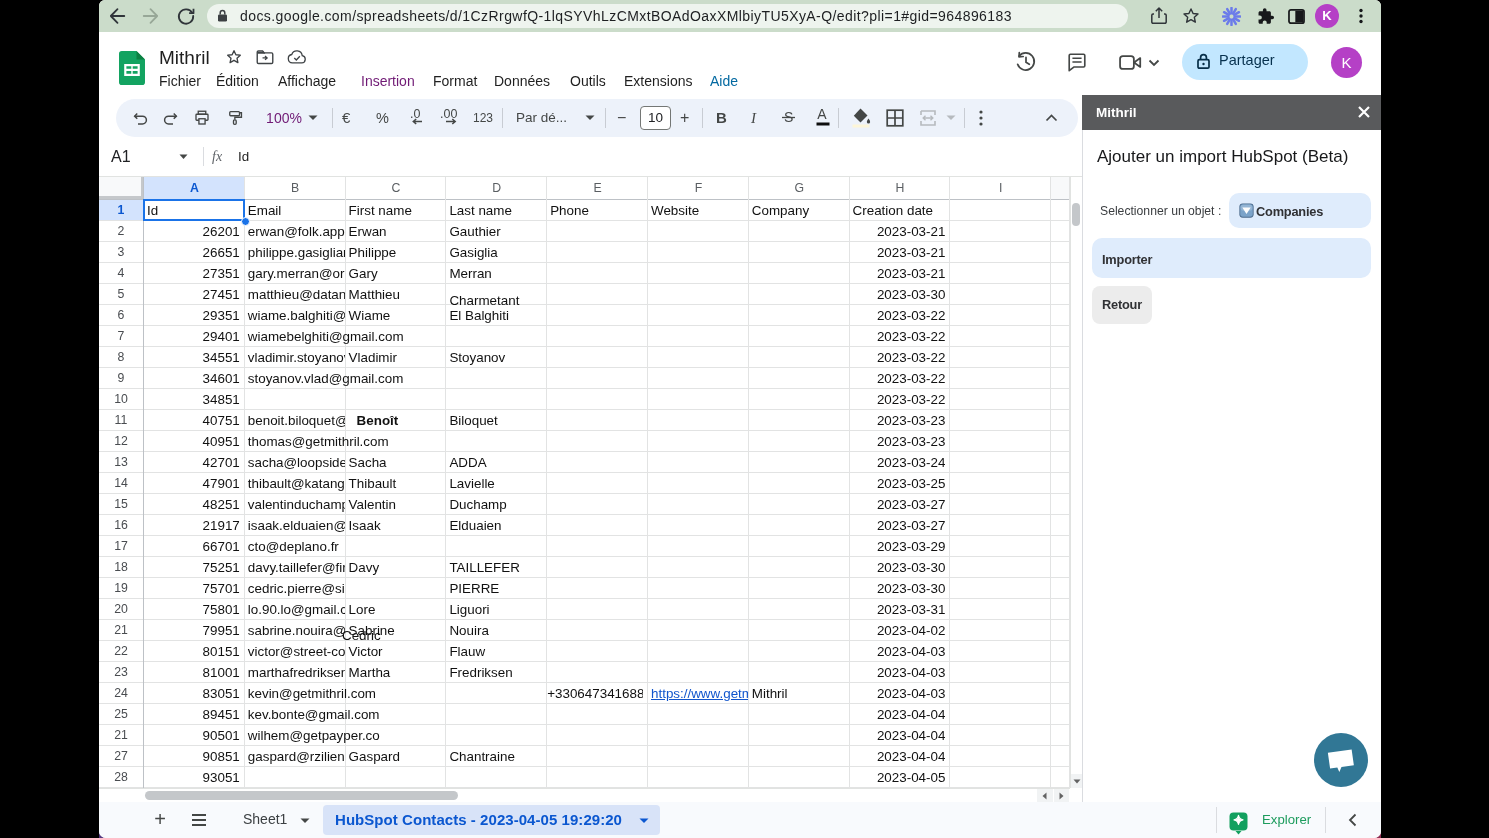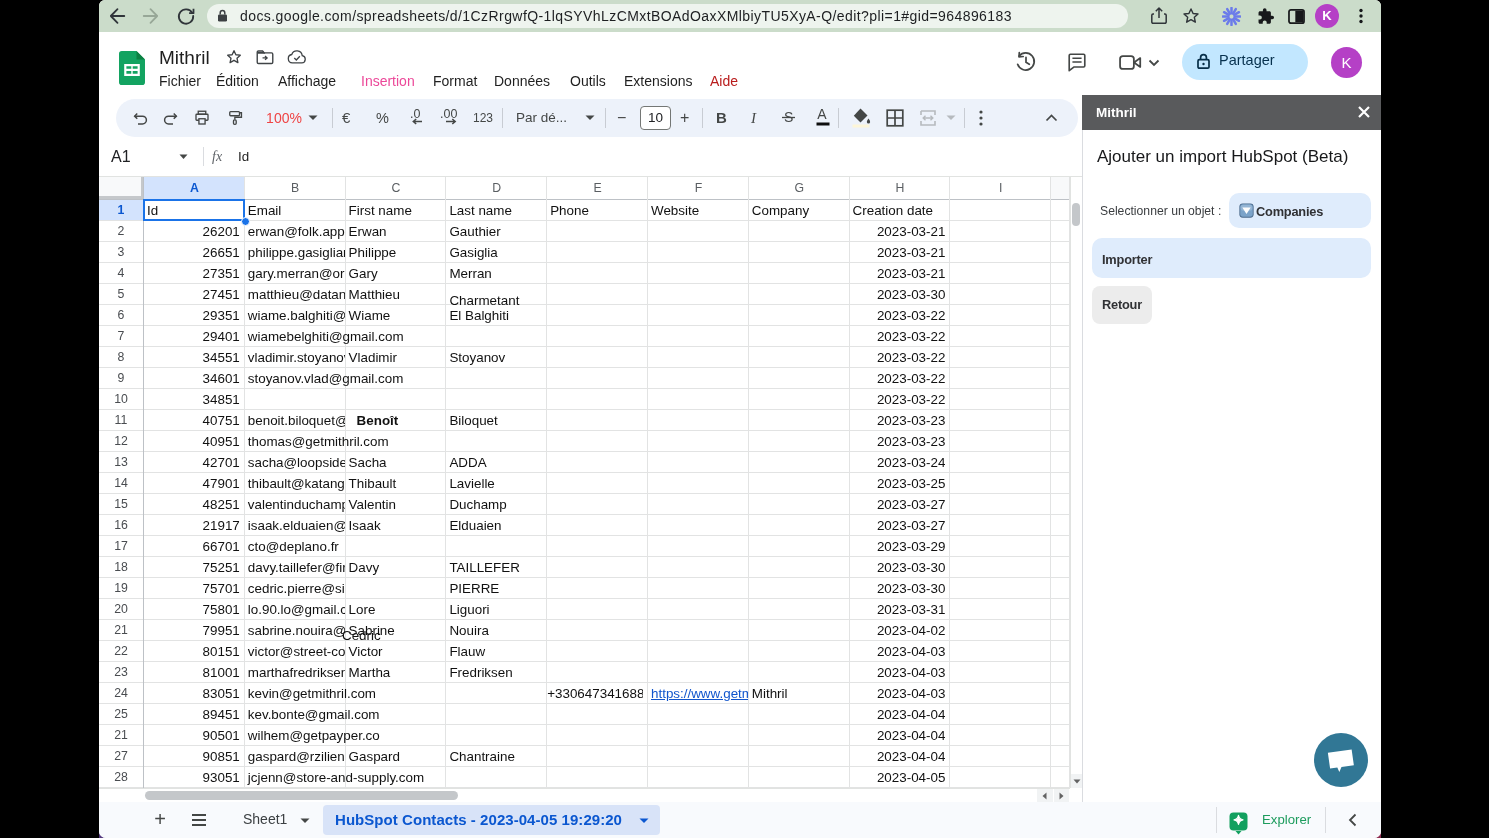--- a/index.html
+++ b/index.html
@@ -85,26 +85,26 @@
 <path d="M1.7 2.8 h7.6 l2 2.6 h-9.6 z" fill="#3f4346"></path>
 <path d="M8 10.6 h5.2 M11 8.2 l2.6 2.4 -2.6 2.4" stroke="#3f4346" stroke-width="1.6" fill="none"></path>
     </svg>
 <svg class="ic" style="left:188px;top:50px" width="20" height="15" viewBox="0 0 26 18">
 <path d="M7 16 a5.5 5.5 0 0 1 -.8-10.9 a7 7 0 0 1 13.6 1.4 a4.8 4.8 0 0 1 -.6 9.5 z" fill="none" stroke="#3f4346" stroke-width="1.7"></path>
 <path d="M9.5 9.6 l2.6 2.6 4.6-4.8" fill="none" stroke="#3f4346" stroke-width="1.7"></path>
     </svg>
 <div class="ab" style="left:60px;top:73px;font-size:14px;color:#1f1f1f;">Fichier</div>
 <div class="ab" style="left:117px;top:73px;font-size:14px;color:#1f1f1f;">Édition</div>
 <div class="ab" style="left:179px;top:73px;font-size:14px;color:#1f1f1f;">Affichage</div>
-<div class="ab" style="left:262px;top:73px;font-size:14px;color:#ec4899;text-align:right;">Insertion</div>
+<div class="ab" style="left:262px;top:73px;font-size:14px;color:#701a75;text-align:right;">Insertion</div>
 <div class="ab" style="left:334px;top:73px;font-size:14px;color:#1f1f1f;">Format</div>
 <div class="ab" style="left:395px;top:73px;font-size:14px;color:#1f1f1f;">Données</div>
 <div class="ab" style="left:471px;top:73px;font-size:14px;color:#1f1f1f;">Outils</div>
 <div class="ab" style="left:525px;top:73px;font-size:14px;color:#1f1f1f;">Extensions</div>
-<div class="ab" style="left:611px;top:73px;font-size:14px;color:#b91c1c;">Aide</div>
+<div class="ab" style="left:611px;top:73px;font-size:14px;color:#0369a1;">Aide</div>
 <svg class="ic" style="left:916px;top:51px" width="22" height="22" viewBox="0 0 24 24">
 <path d="M4.5 5.5 a9.3 9.3 0 1 1 -1.6 9" fill="none" stroke="#444746" stroke-width="1.9" stroke-linecap="round"></path>
 <path d="M4.7 1.8 l-.3 4.5 4.5-.3" fill="none" stroke="#444746" stroke-width="1.9" stroke-linejoin="round" stroke-linecap="round"></path>
 <path d="M12 7 V12.4 l3.6 2.1" fill="none" stroke="#444746" stroke-width="1.9" stroke-linecap="round"></path>
     </svg>
 <svg class="ic" style="left:967px;top:51px" width="22" height="22" viewBox="0 0 24 24">
 <path d="M3.5 4.8 a1.3 1.3 0 0 1 1.3-1.3 h14.4 a1.3 1.3 0 0 1 1.3 1.3 v11.4 a1.3 1.3 0 0 1 -1.3 1.3 H8.5 l-5 4 z" fill="none" stroke="#444746" stroke-width="1.8" stroke-linejoin="round"></path>
 <path d="M7 8 h10 M7 12 h10" stroke="#444746" stroke-width="1.7"></path>
     </svg>
 <svg class="ic" style="left:1020px;top:54px" width="23" height="17" viewBox="0 0 26 19">
@@ -134,21 +134,21 @@
 <svg class="ic" style="left:94px;top:109px" width="18" height="18" viewBox="0 0 24 24">
 <rect x="7" y="3" width="10" height="4" fill="none" stroke="#444746" stroke-width="1.8"></rect>
 <rect x="4" y="7" width="16" height="8" rx="1" fill="none" stroke="#444746" stroke-width="1.8"></rect>
 <rect x="7.9" y="13" width="8.2" height="7" fill="#edf2fa" stroke="#444746" stroke-width="1.8"></rect>
     </svg>
 <svg class="ic" style="left:127px;top:109px" width="18" height="18" viewBox="0 0 24 24">
 <rect x="5" y="3.5" width="13" height="5.5" rx="1.2" fill="none" stroke="#444746" stroke-width="1.8"></rect>
 <path d="M18 5 h2.6 v6 H11.8 v3" fill="none" stroke="#444746" stroke-width="1.8"></path>
 <rect x="10" y="14.5" width="3.6" height="6" rx="1.4" fill="none" stroke="#444746" stroke-width="1.8"></rect>
     </svg>
-<div class="ab" style="left:163px;top:103px;width:44px;font-size:14px;color:#ef4444;line-height:30px;text-align:center;">100%</div>
+<div class="ab" style="left:163px;top:103px;width:44px;font-size:14px;color:#701a75;line-height:30px;text-align:center;">100%</div>
 <svg class="ic" style="left:209px;top:115px" width="10" height="6" viewBox="0 0 10 6">
       <path d="M0.5 0.5 L5 5 L9.5 0.5" fill="#444746"></path>
     </svg>
 <div class="sep" style="left:233.0px;top:108px;height:20px;"></div>
 <div class="ab" style="left:243px;top:103px;font-size:15px;color:#444746;line-height:30px;">€</div>
 <div class="ab" style="left:277px;top:103px;font-size:14.5px;color:#444746;line-height:30px;">%</div>
 <svg class="ic" style="left:308px;top:106px" width="22" height="24" viewBox="0 0 22 24">
 <text x="3" y="12" font-size="12.5" fill="#444746" font-family="Liberation Sans">.0</text>
 <path d="M15 15.5 h-8.5 M9.2 13 l-2.9 2.5 2.9 2.5" stroke="#444746" stroke-width="1.5" fill="none"></path>
     </svg>
@@ -440,21 +440,20 @@
 <div class="cell num" style="left:750.6px;top:704.0px;width:95.8px;">2023-04-04</div>
 <div class="cell num" style="left:45.0px;top:725.0px;width:95.8px;">90501</div>
 <div class="cell" style="left:145.8px;top:725.0px;width:302.4px;padding-left:3px;">wilhem@getpayper.co</div>
 <div class="cell num" style="left:750.6px;top:725.0px;width:95.8px;">2023-04-04</div>
 <div class="cell num" style="left:45.0px;top:746.0px;width:95.8px;">90851</div>
 <div class="cell" style="left:145.8px;top:746.0px;width:96.8px;padding-left:3px;">gaspard@rziliency.com</div>
 <div class="cell" style="left:246.6px;top:746.0px;width:96.8px;padding-left:3px;">Gaspard</div>
 <div class="cell" style="left:347.4px;top:746.0px;width:96.8px;padding-left:3px;">Chantraine</div>
 <div class="cell num" style="left:750.6px;top:746.0px;width:95.8px;">2023-04-04</div>
 <div class="cell num" style="left:45.0px;top:767.0px;width:95.8px;">93051</div>
-<div class="cell" style="left:145.8px;top:767.0px;width:302.4px;padding-left:3px;">jcjenn@store-and-supply.com</div>
 <div class="cell num" style="left:750.6px;top:767.0px;width:95.8px;">2023-04-05</div>
 <div class="ab" style="left:44.0px;top:199.0px;width:101.8px;height:22.0px;border:2px solid #1a73e8;box-sizing:border-box;"></div>
 <div class="ab" style="left:142.0px;top:217.2px;width:7px;height:7px;border-radius:50%;background:#1a73e8;border:1px solid #fff;"></div>
 <div class="ab" style="left:971.0px;top:177px;width:12.0px;height:611.0px;background:#fff;border-left:1px solid #e1e3e1;box-sizing:border-box;"></div>
 <div class="ab" style="left:973.0px;top:203px;width:8px;height:23px;border-radius:4px;background:#c4c7ca;"></div>
 <div class="ab" style="left:972.0px;top:774px;width:11.0px;height:14px;background:#f1f3f4;"></div>
 <svg class="ic" style="left:973.5px;top:779px" width="8" height="5" viewBox="0 0 8 5">
       <path d="M0.5 0.5 L4 4.5 L7.5 0.5" fill="#636363"></path>
     </svg>
 <div class="ab" style="left:0;top:788px;width:971.0px;height:14px;background:#fff;border-top:1px solid #e1e3e1;"></div>

